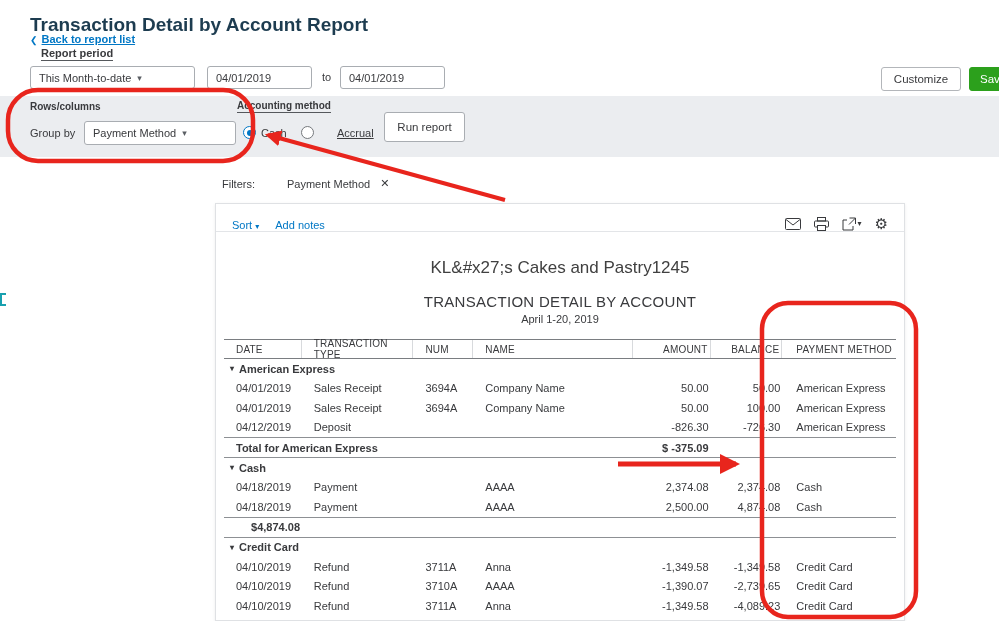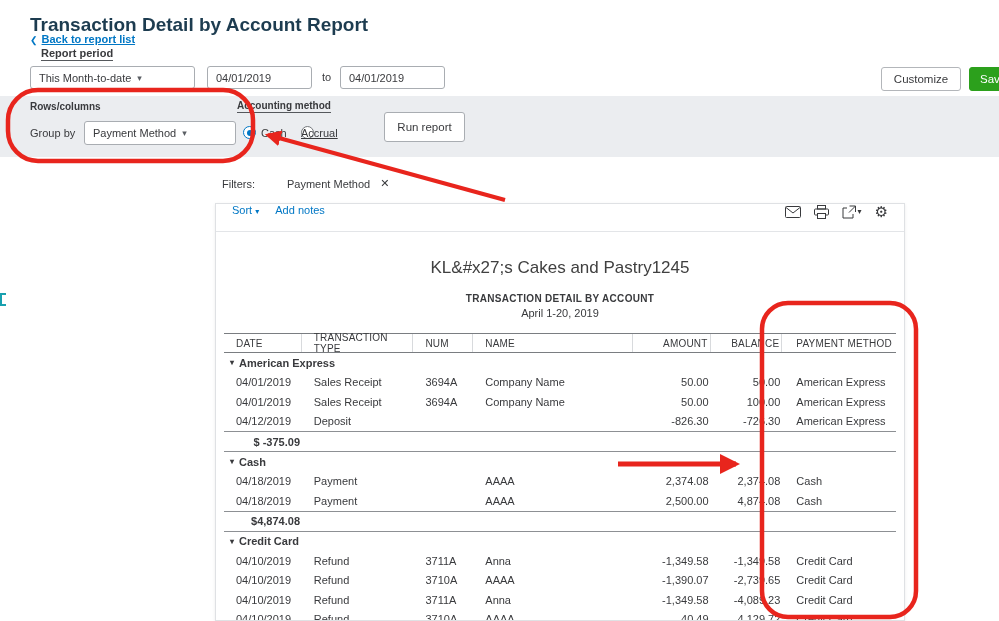--- a/index.html
+++ b/index.html
@@ -36,42 +36,42 @@
   .group-by-label { position:absolute; left:30px; top:127px; font-size:11px; }
   #groupby-select { left:84px; top:121px; width:152px; height:24px; }
   .acct-method-label { position:absolute; left:237px; top:100px; font-size:10px; font-weight:700; border-bottom:1px solid #55585c; padding-bottom:1px; }
   .radio { position:absolute; width:13px; height:13px; border:1px solid #75797d; border-radius:50%; background:#fff; cursor:pointer; }
   .radio.selected { border-color:#0077c5; }
   .radio.selected::after { content:""; position:absolute; left:2.5px; top:2.5px; width:6px; height:6px; border-radius:50%; background:#0077c5; }
   #radio-cash { left:243px; top:126px; }
   #radio-accrual { left:301px; top:126px; }
   .radio-label { position:absolute; font-size:11px; top:127px; }
   #cash-label { left:261px; }
-  #accrual-label { left:301px;text-decoration:underline; }
+  #accrual-label { left:337px;text-decoration:underline; }
   #run-report-btn { left:384px; top:112px; width:81px; height:30px; background:#fff; border:1px solid #a9adb2; }
 
   
   .filters-row { position:absolute; left:222px; top:177px; font-size:11px; display:flex; align-items:center; gap:8px; }
   .filters-row .fvalue { margin-left:24px; }
   .filter-x { font-size:11px; cursor:pointer; margin-left:2px; }
 
   
   .card { position:absolute; left:215px; top:203px; width:690px; height:418px; background:#fff;
           border:1px solid #dfe1e4; box-shadow:0 1px 3px rgba(0,0,0,.08); overflow:hidden; }
-  .card-toolbar { height:28px; border-bottom:1px solid #e3e5e8; display:flex; align-items:flex-start; padding:0 16px; }
+  .card-toolbar { height:28px; border-bottom:1px solid #e3e5e8; display:flex; align-items:flex-end; padding:0 16px; }
   .tb-link { color:#0077c5; font-size:11px; cursor:pointer; }
   .tb-link .caret { font-size:8px; }
   .tb-link + .tb-link { margin-left:16px; }
   .tb-icons { margin-left:auto; display:flex; align-items:center; gap:13px; }
   .tb-icon { cursor:pointer; display:flex; align-items:center; color:#393a3d; }
   .gear-glyph { font-size:15px; line-height:1; }
   .exp-caret { font-size:8px; color:#393a3d; margin-left:1px; }
 
   .company-title { text-align:center; margin-top:26px; font-size:17px; color:#404040; }
-  .report-title { text-align:center; margin-top:15px; font-size:10px; font-weight:700; letter-spacing:.3px; }
+  .report-title { text-align:center; margin-top:15px; font-size:15px; font-weight:400; letter-spacing:.3px; }
   .report-range { text-align:center; margin-top:3px; font-size:11px; }
 
   .rtable { margin:14px 8px 0 8px; }
   .thead { display:flex; align-items:center; height:20px; border-top:1px solid #7a7d81; border-bottom:1px solid #7a7d81;
            font-size:10px; font-weight:400; letter-spacing:.2px; }
   .th { border-right:1px solid #d8dadd; height:100%; display:flex; align-items:center; }
   .th.c4, .th.c5 { justify-content:flex-end; }
   .th.c6 { border-right:none; }
   .trow { display:flex; align-items:center; height:19.5px; font-size:11px; }
   .td { white-space:nowrap; overflow:hidden; }
@@ -207,20 +207,21 @@
         <div class="trow data-row">
           <div class="td c0">04/12/2019</div>
           <div class="td c1">Deposit</div>
           <div class="td c2"></div>
           <div class="td c3"></div>
           <div class="td c4">-826.30</div>
           <div class="td c5">-726.30</div>
           <div class="td c6">American Express</div>
         </div>
         <div class="trow total-row">
+          <div class="total-label">Total for American Express</div>
           <div class="total-amount">$ -375.09</div>
           <div class="sp5"></div>
           <div class="sp6"></div>
         </div>
         <div class="trow group-row">
           <div class="tri">▾</div>
           <div class="glabel">Cash</div>
         </div>
         <div class="trow data-row">
           <div class="td c0">04/18/2019</div>

